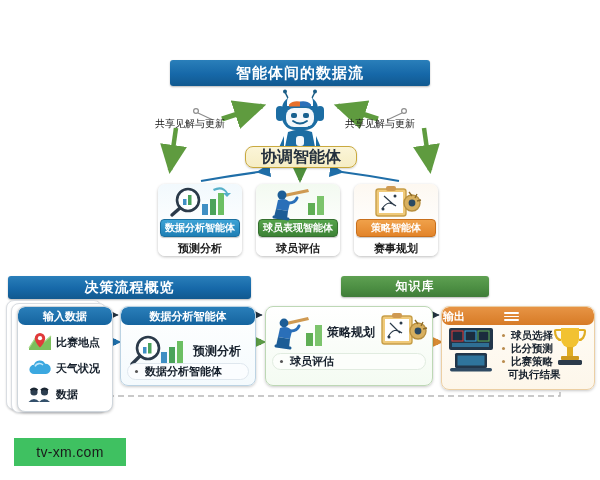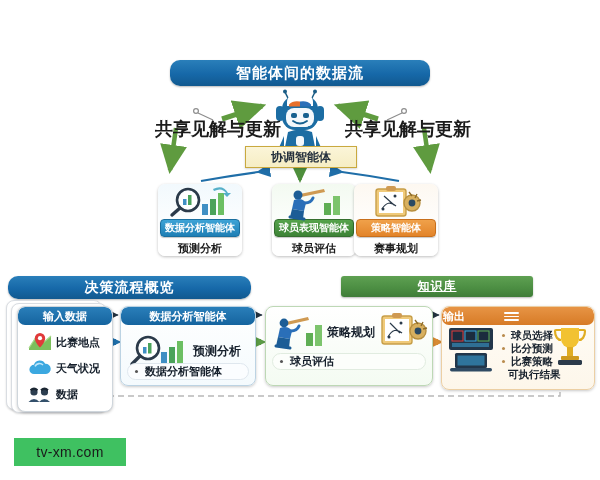--- a/index.html
+++ b/index.html
@@ -10,40 +10,40 @@
     -webkit-font-smoothing:antialiased;
   }
   .canvas{position:absolute;inset:0;}
 
   
   .banner{
     position:absolute;display:flex;align-items:center;justify-content:center;
     color:#ffffff;font-weight:bold;border-radius:3px;letter-spacing:1px;
     box-shadow:0 1px 2px rgba(0,0,0,.28);
   }
-  .banner.blue{background:linear-gradient(180deg,#2a7fba 0%,#1668a8 55%,#11598f 100%);border-radius:10px;}
+  .banner.blue{background:linear-gradient(180deg,#2a7fba 0%,#1668a8 55%,#11598f 100%);}
   .banner.green{background:linear-gradient(180deg,#5ea052 0%,#4b8d42 60%,#3f7c38 100%);}
 
   
   #title-banner{left:170px;top:60px;width:260px;height:26px;font-size:15px;}
 
   #robot{position:absolute;left:268px;top:88px;width:64px;height:72px;}
 
   .share-label{
-    position:absolute;font-size:18px;font-weight:bold;color:#1b1b1b;white-space:nowrap;
+    position:absolute;font-size:10px;font-weight:normal;color:#1b1b1b;white-space:nowrap;
   }
   #share-left{left:155px;top:117px;}
   #share-right{left:345px;top:117px;}
 
   #coordinator{
     position:absolute;left:245px;top:146px;width:110px;height:20px;
     background:linear-gradient(180deg,#fbf5d8 0%,#f6edc4 100%);
-    border:1.4px solid #c9a93f;border-radius:0;
+    border:1.4px solid #c9a93f;border-radius:8px;
     display:flex;align-items:center;justify-content:center;
-    font-size:12px;font-weight:bold;color:#24303d;
+    font-size:16px;font-weight:bold;color:#24303d;
     box-shadow:0 1px 2px rgba(0,0,0,.18);
   }
 
   .agent-card{
     position:absolute;top:184px;width:84px;height:72px;
     border-radius:7px;background:#ffffff;
     box-shadow:0 1px 3px rgba(0,0,0,.26);
     display:flex;flex-direction:column;align-items:center;
     overflow:hidden;
   }
@@ -54,26 +54,26 @@
     width:78px;height:17px;border-radius:4px;color:#fff;
     font-size:10px;font-weight:bold;display:flex;align-items:center;justify-content:center;
     box-shadow:0 1px 1px rgba(0,0,0,.22);
   }
   .agent-badge.blue{background:linear-gradient(180deg,#3da3d6 0%,#1f7fb5 100%);border:1px solid #1a6f9f;}
   .agent-badge.green{background:linear-gradient(180deg,#55a34b 0%,#3d8336 100%);border:1px solid #356f2f;}
   .agent-badge.orange{background:linear-gradient(180deg,#f0a14a 0%,#e2842a 100%);border:1px solid #c86f1c;}
   .agent-sub{margin-top:4px;font-size:11px;font-weight:bold;color:#1d1d1d;}
 
   #card-data{left:158px;background:linear-gradient(180deg,#f2f9fd 0%,#ffffff 70%);}
-  #card-player{left:272px;background:linear-gradient(180deg,#f3faf1 0%,#ffffff 70%);}
+  #card-player{left:256px;background:linear-gradient(180deg,#f3faf1 0%,#ffffff 70%);}
   #card-strategy{left:354px;background:linear-gradient(180deg,#fdf8f1 0%,#ffffff 70%);justify-content:flex-end;}
 
   
   #flow-banner{left:8px;top:276px;width:243px;height:23px;font-size:14px;}
-  #kb-banner{left:341px;top:276px;width:192px;height:21px;font-size:12px;text-decoration:underline;}
+  #kb-banner{left:341px;top:276px;width:148px;height:21px;font-size:12px;}
 
   .stack{
     position:absolute;border-radius:8px;background:#fff;
     border:1px solid #d9dde2;box-shadow:0 1px 2px rgba(0,0,0,.15);
   }
   #stack-b{left:6px;top:300px;width:94px;height:108px;}
   #stack-a{left:11px;top:303px;width:94px;height:108px;}
 
   .panel{
     position:absolute;border-radius:8px;background:#fff;overflow:hidden;

